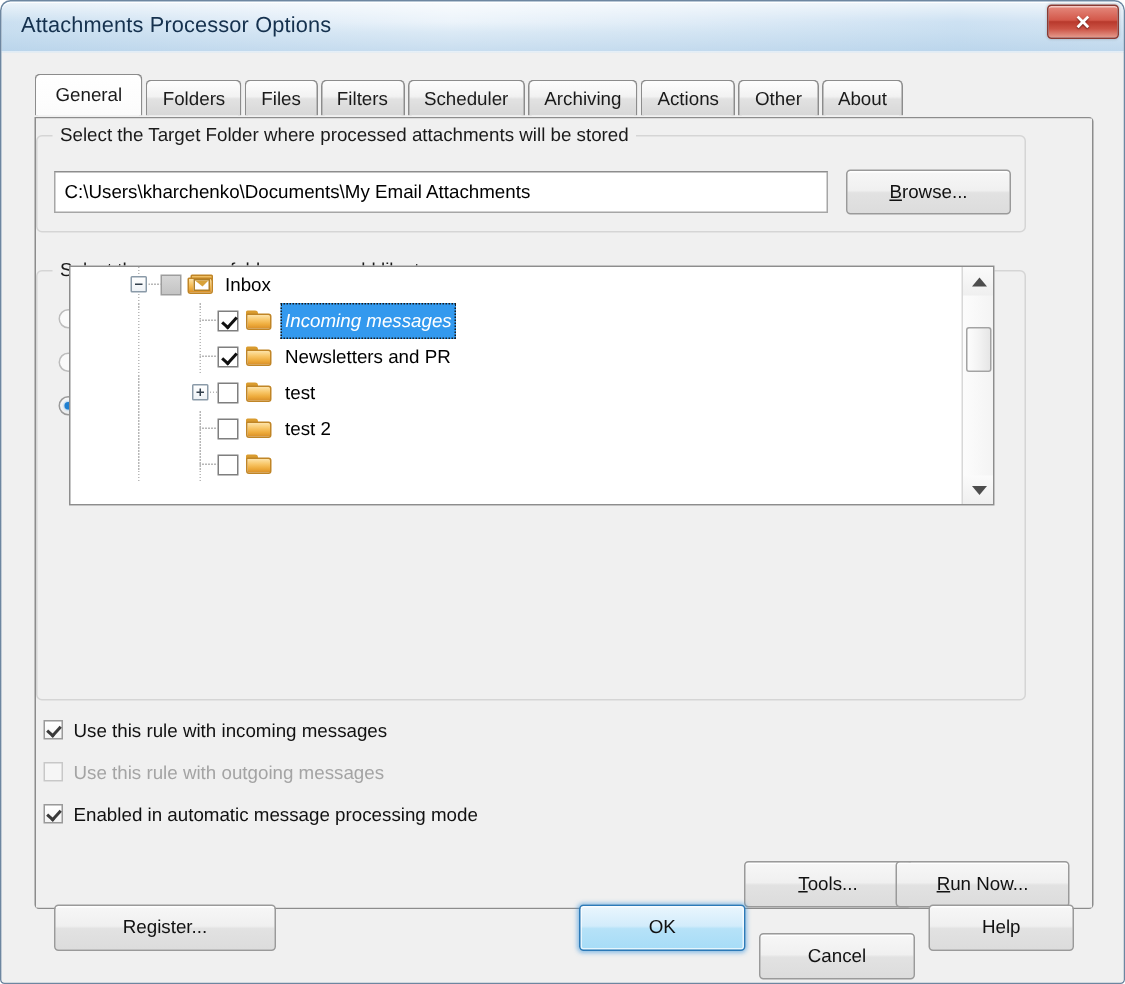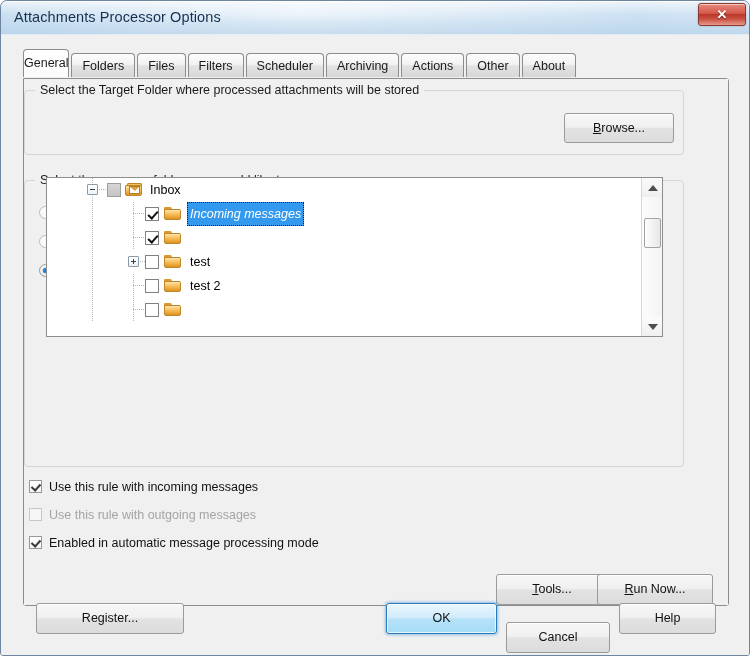--- a/index.html
+++ b/index.html
@@ -114,21 +114,21 @@
     cursor: pointer;
     white-space: nowrap;
   }
   .tab.active {
     height: 28px;
     line-height: 26px;
     margin-top: -4px;
     background: linear-gradient(180deg, #ffffff 0%, #fdfdfd 60%, #fbfbfb 100%);
     border-color: #8c8c8c;
     z-index: 5;
-    padding: 0 0;
+    padding: 0 13px;
   }
 
   
   #tabpanel {
     position: absolute;
     left: 22px;
     top: 43px;
     width: 706px;
     height: 528px;
     box-sizing: border-box;
@@ -594,20 +594,21 @@
       <div class="tab"><span>Other</span></div>
       <div class="tab"><span>About</span></div>
     </div>
 
     <div id="tabpanel">
       <div id="tabpanel-inner"></div>
     </div>
 
     <div class="groupbox" id="group-target">
       <div class="legend">Select the Target Folder where processed attachments will be stored</div>
+      <div id="target-path" placeholder="">C:\Users\kharchenko\Documents\My Email Attachments</div>
       <div class="btn" id="browse-button">
         <span class="ul">B</span><span>rowse...</span>
       </div>
     </div>
 
     <div class="groupbox" id="group-folders">
       <div class="legend">Select the message folders you would like to process</div>
 
       <div class="radio-row dim" style="top:22px;">
         <span class="radio-mark"></span>
@@ -655,20 +656,21 @@
 
         <div class="tree-row">
           <span class="tree-guide" style="left:45px;"></span>
           <span class="tree-guide" style="left:86px;"></span>
           <span class="dotlead" style="left:86px;width:12px;"></span>
           <span class="tree-check checked" style="left:98px;"></span>
           <span class="folder-icon" style="left:117px;">
             <span class="tab-lip"></span>
               <span class="body"></span>
           </span>
+          <span class="tree-label" style="left:140px;">Newsletters and PR</span>
         </div>
 
 
         <div class="tree-row">
           <span class="tree-guide" style="left:45px;"></span>
           <span class="expander plus" style="left:81px;"></span>
           <span class="dotlead" style="left:93px;width:5px;"></span>
           <span class="tree-check" style="left:98px;"></span>
           <span class="folder-icon" style="left:117px;">
             <span class="tab-lip"></span>

